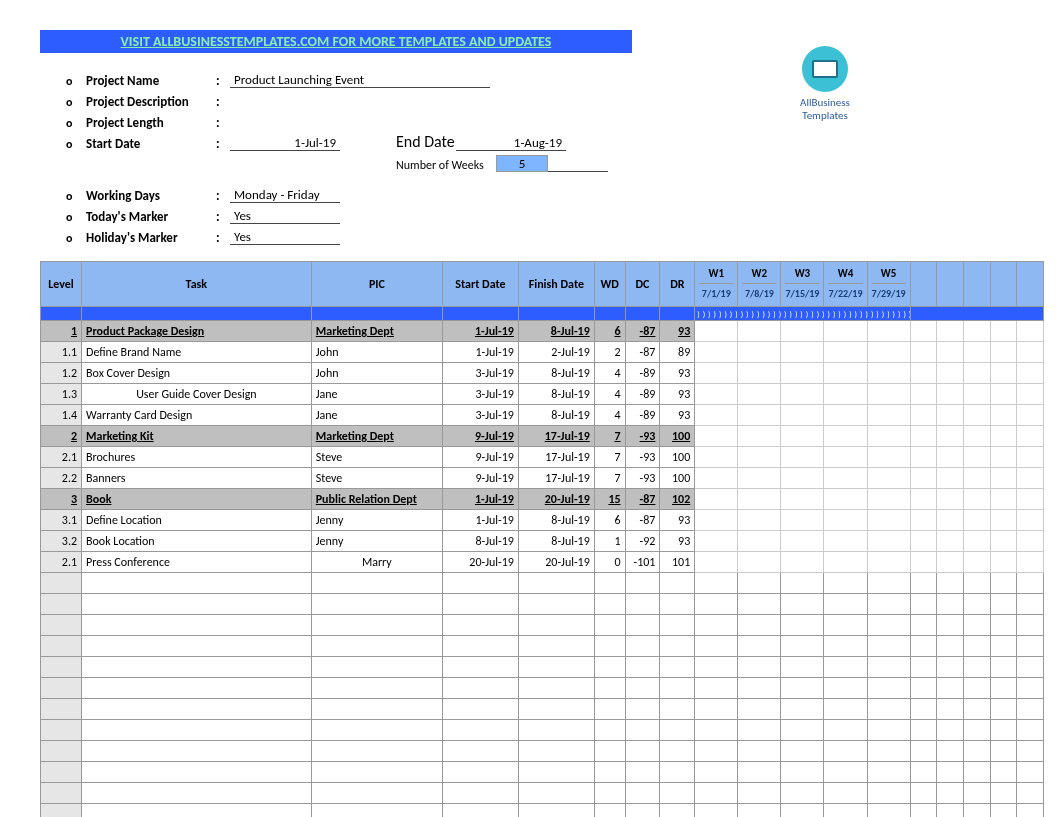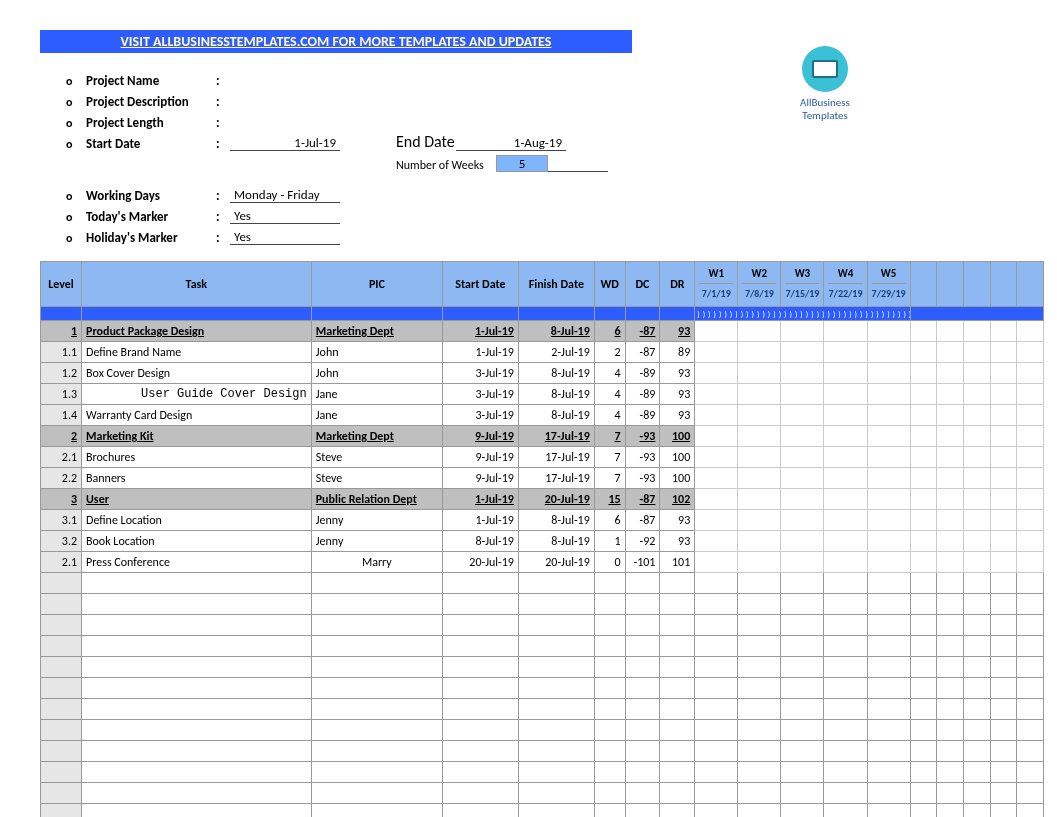--- a/index.html
+++ b/index.html
@@ -7,21 +7,21 @@
     margin: 0;
     padding: 30px 40px;
     font-family: Calibri, Arial, sans-serif;
     font-size: 13px;
     color: #000;
     background: #fff;
     width: 1057px;
   }
   .header-bar {
     background: #2d5cff;
-    color: #fef9c3;
+    color: #86efac;
     font-weight: bold;
     text-decoration: underline;
     text-align: center;
     padding: 3px 0;
     font-size: 14px;
     width: 592px;
     margin-bottom: 14px;
   }
   .logo-wrap {
     position: absolute;
@@ -99,20 +99,21 @@
       <div class="logo-screen"></div>
     </div>
   <div>AllBusiness Templates</div>
 </div>
 
 <div class="info-block">
   <div class="info-row">
     <span class="bullet">o</span>
     <span class="label">Project Name</span>
     <span class="colon">:</span>
+    <span class="val" style="width:260px">Product Launching Event</span>
   </div>
   <div class="info-row">
     <span class="bullet">o</span>
     <span class="label">Project Description</span>
     <span class="colon">:</span>
   </div>
   <div class="info-row">
     <span class="bullet">o</span>
     <span class="label">Project Length</span>
     <span class="colon">:</span>
@@ -285,21 +286,21 @@
         <td style="background: rgb(255, 255, 255); border-color: rgb(204, 204, 204);"></td>
         <td style="background: rgb(255, 255, 255); border-color: rgb(204, 204, 204);"></td>
         <td style="background: rgb(255, 255, 255); border-color: rgb(204, 204, 204);"></td>
         <td style="background: rgb(255, 255, 255); border-color: rgb(204, 204, 204);"></td>
         <td style="background: rgb(255, 255, 255); border-color: rgb(204, 204, 204);"></td>
         <td style="background: rgb(255, 255, 255); border-color: rgb(204, 204, 204);"></td>
         <td style="background: rgb(255, 255, 255); border-color: rgb(204, 204, 204);"></td>
       </tr>
       <tr class="row">
         <td class="col-level" style="text-align: right;">1.3</td>
-        <td class="col-task" style="text-align: right; font-family: Liberation Mono, monospace;">User Guide Cover Design</td>
+        <td class="col-task" style="text-align: center;">User Guide Cover Design</td>
         <td class="col-pic" style="text-align: left;">Jane</td>
         <td class="col-start" style="text-align: right;">3-Jul-19</td>
         <td class="col-end" style="text-align: right;">8-Jul-19</td>
         <td class="col-wd" style="text-align: right;">4</td>
         <td class="col-dc" style="text-align: right;">-89</td>
         <td class="col-dr" style="text-align: right;">93</td>
         <td style="background: rgb(255, 255, 255); border-color: rgb(204, 204, 204);"></td>
         <td style="background: rgb(255, 255, 255); border-color: rgb(204, 204, 204);"></td>
         <td style="background: rgb(255, 255, 255); border-color: rgb(204, 204, 204);"></td>
         <td style="background: rgb(255, 255, 255); border-color: rgb(204, 204, 204);"></td>
@@ -385,21 +386,21 @@
         <td style="background: rgb(255, 255, 255); border-color: rgb(204, 204, 204);"></td>
         <td style="background: rgb(255, 255, 255); border-color: rgb(204, 204, 204);"></td>
         <td style="background: rgb(255, 255, 255); border-color: rgb(204, 204, 204);"></td>
         <td style="background: rgb(255, 255, 255); border-color: rgb(204, 204, 204);"></td>
         <td style="background: rgb(255, 255, 255); border-color: rgb(204, 204, 204);"></td>
         <td style="background: rgb(255, 255, 255); border-color: rgb(204, 204, 204);"></td>
         <td style="background: rgb(255, 255, 255); border-color: rgb(204, 204, 204);"></td>
       </tr>
       <tr class="group">
         <td class="col-level" style="text-align: right;">3</td>
-        <td class="col-task" style="text-align: left;">User</td>
+        <td class="col-task" style="text-align: left;">Book</td>
         <td class="col-pic" style="text-align: left;">Public Relation Dept</td>
         <td class="col-start" style="text-align: right;">1-Jul-19</td>
         <td class="col-end" style="text-align: right;">20-Jul-19</td>
         <td class="col-wd" style="text-align: right;">15</td>
         <td class="col-dc" style="text-align: right;">-87</td>
         <td class="col-dr" style="text-align: right;">102</td>
         <td style="background: rgb(255, 255, 255); border-color: rgb(204, 204, 204);"></td>
         <td style="background: rgb(255, 255, 255); border-color: rgb(204, 204, 204);"></td>
         <td style="background: rgb(255, 255, 255); border-color: rgb(204, 204, 204);"></td>
         <td style="background: rgb(255, 255, 255); border-color: rgb(204, 204, 204);"></td>

